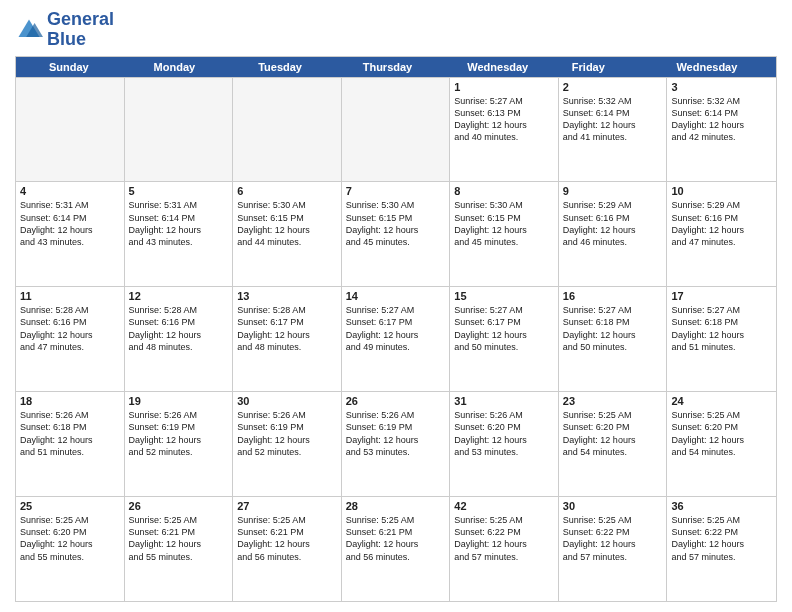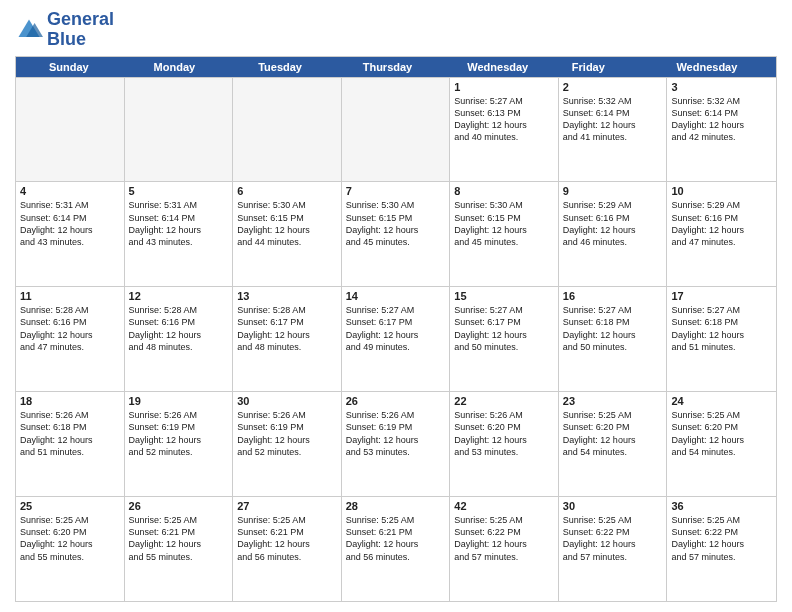--- a/index.html
+++ b/index.html
@@ -290,21 +290,21 @@
 and 52 minutes.</div>
           </div>
           <div class="cal-cell">
             <div class="day-num">26</div>
             <div class="cell-info" style="white-space: pre-line;">Sunrise: 5:26 AM
 Sunset: 6:19 PM
 Daylight: 12 hours
 and 53 minutes.</div>
           </div>
           <div class="cal-cell">
-            <div class="day-num">22</div>
+            <div class="day-num">31</div>
             <div class="cell-info" style="white-space: pre-line;">Sunrise: 5:26 AM
 Sunset: 6:20 PM
 Daylight: 12 hours
 and 53 minutes.</div>
           </div>
           <div class="cal-cell">
             <div class="day-num">23</div>
             <div class="cell-info" style="white-space: pre-line;">Sunrise: 5:25 AM
 Sunset: 6:20 PM
 Daylight: 12 hours

